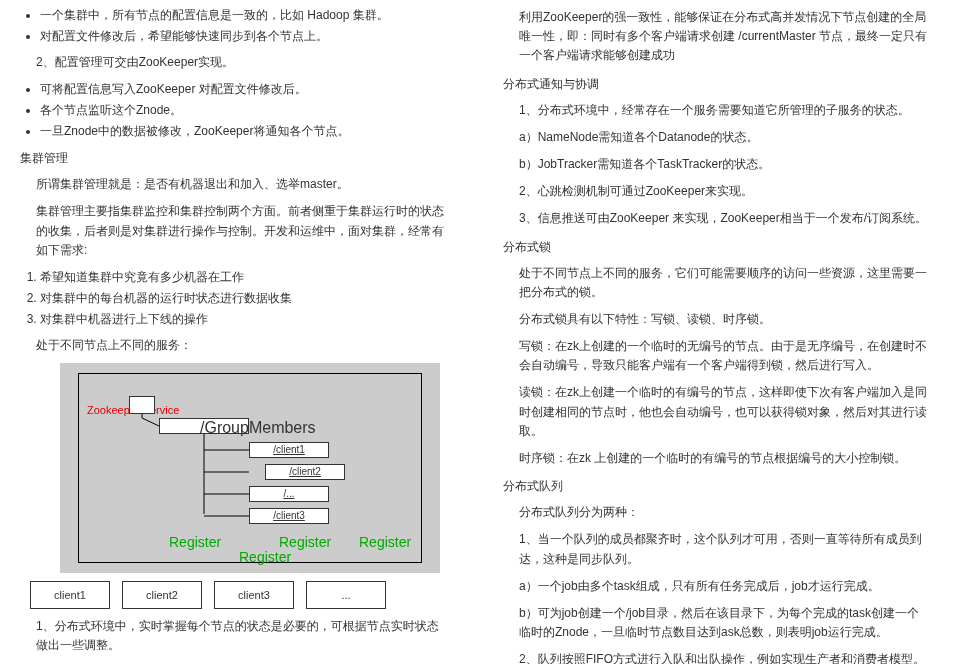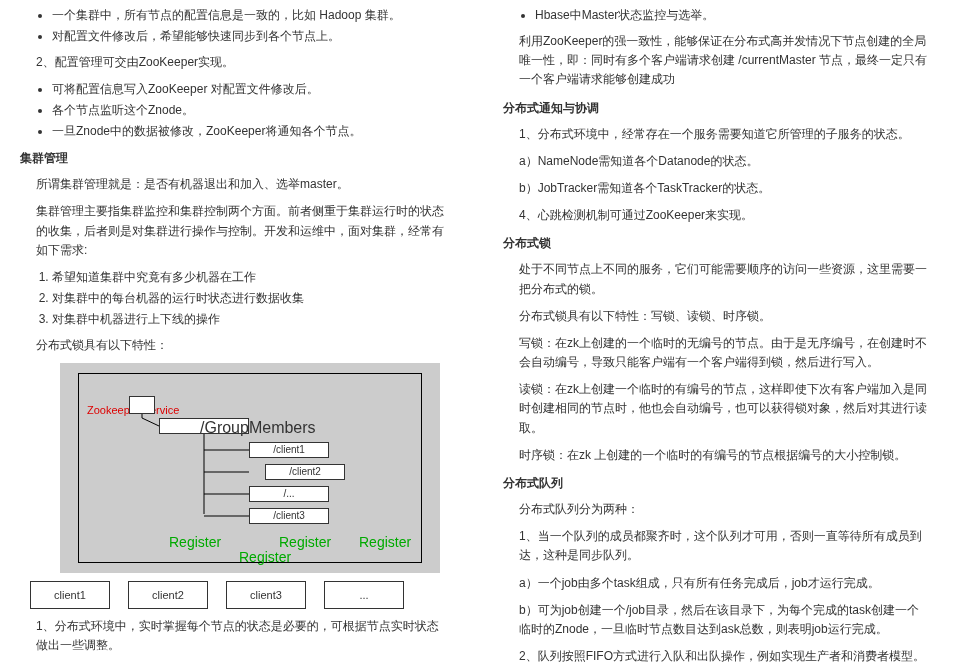--- a/index.html
+++ b/index.html
@@ -17,24 +17,24 @@
   .page {
     display: flex;
     gap: 40px;
     padding: 0 20px;
   }
   .col {
     flex: 1;
     min-width: 0;
   }
   ul { margin: 6px 0; padding-left: 20px; }
-  li { margin: 3px 12px; line-height: 1.5; }
+  li { margin: 3px 0; line-height: 1.5; }
   ol { margin: 6px 0; padding-left: 20px; }
   p { margin: 8px 16px; line-height: 1.6; }
-  .bold { font-weight: bold; margin: 10px 0 6px 0; }
+  .bold { font-weight: normal; margin: 10px 0 6px 0; }
   .diagram {
     width: 380px;
     height: 210px;
     background: #ccc;
     margin: 8px 0 8px 40px;
     position: relative;
   }
   .diag-inner {
     position: absolute;
     left: 18px; top: 10px; right: 18px; bottom: 10px;
@@ -49,25 +49,25 @@
   .gm {
     position: absolute; left: 80px; top: 44px; width: 90px; height: 16px;
     background: #fff; border: 1px solid #333; font-size: 16px; text-align: right; padding-left: 40px;
   }
   .client1b { position: absolute; left: 170px; top: 68px; }
   .client2b { position: absolute; left: 170px; top: 90px; margin-left: 16px; }
   .dotb     { position: absolute; left: 170px; top: 112px; }
   .client3b { position: absolute; left: 170px; top: 134px; }
   .slot {
     width: 80px; height: 16px; background: #fff; border: 1px solid #333;
-    font-size: 10px; text-align: center; line-height: 14px;
+    font-size: 10px; text-align: center; line-height: 14px; text-decoration: underline;
   }
   .reg { position: absolute; color: #0a0; font-size: 14px; }
   .bottom-row {
-    display: flex; gap: 18px; margin: 8px 0 8px 10px;
+    display: flex; gap: 12px; margin: 8px 0 8px 10px;
   }
   .cbox {
     width: 80px; height: 28px; border: 1px solid #333; background: #fff;
     font-size: 11px; display: flex; align-items: center; justify-content: center;
   }
   svg.lines { position: absolute; left:0; top:0; width:100%; height:100%; pointer-events:none; }
 </style>
 </head>
 <body>
 
@@ -84,21 +84,21 @@
       <li>一旦Znode中的数据被修改，ZooKeeper将通知各个节点。</li>
     </ul>
     <div class="bold">集群管理</div>
     <p>所谓集群管理就是：是否有机器退出和加入、选举master。</p>
     <p>集群管理主要指集群监控和集群控制两个方面。前者侧重于集群运行时的状态的收集，后者则是对集群进行操作与控制。开发和运维中，面对集群，经常有如下需求:</p>
     <ol>
       <li>希望知道集群中究竟有多少机器在工作</li>
       <li>对集群中的每台机器的运行时状态进行数据收集</li>
       <li>对集群中机器进行上下线的操作</li>
     </ol>
-    <p>分布式锁具有以下特性：</p>
+    <p>处于不同节点上不同的服务：</p>
 
     <div class="diagram">
       <div class="diag-inner">
         <div class="diag-title">Zookeeper Service</div>
         <div class="folder"></div>
         <div class="gm">/GroupMembers</div>
         <div class="client1b slot">/client1</div>
         <div class="client2b slot">/client2</div>
         <div class="dotb slot">/...</div>
         <div class="client3b slot">/client3</div>
@@ -124,29 +124,27 @@
       <div class="cbox">client3</div>
       <div class="cbox">...</div>
     </div>
 
     <p>1、分布式环境中，实时掌握每个节点的状态是必要的，可根据节点实时状态做出一些调整。</p>
     <p>2、可交由ZooKeeper实现。</p>
 
   </div>
 
   <div class="col">
-    <ul>
-      <li>Hbase中Master状态监控与选举。</li>
-    </ul>
     <p>利用ZooKeeper的强一致性，能够保证在分布式高并发情况下节点创建的全局唯一性，即：同时有多个客户端请求创建 /currentMaster 节点，最终一定只有一个客户端请求能够创建成功</p>
     <div class="bold">分布式通知与协调</div>
     <p>1、分布式环境中，经常存在一个服务需要知道它所管理的子服务的状态。</p>
     <p>a）NameNode需知道各个Datanode的状态。</p>
     <p>b）JobTracker需知道各个TaskTracker的状态。</p>
-    <p>4、心跳检测机制可通过ZooKeeper来实现。</p>
+    <p>2、心跳检测机制可通过ZooKeeper来实现。</p>
+    <p>3、信息推送可由ZooKeeper 来实现，ZooKeeper相当于一个发布/订阅系统。</p>
     <div class="bold">分布式锁</div>
     <p>处于不同节点上不同的服务，它们可能需要顺序的访问一些资源，这里需要一把分布式的锁。</p>
     <p>分布式锁具有以下特性：写锁、读锁、时序锁。</p>
     <p>写锁：在zk上创建的一个临时的无编号的节点。由于是无序编号，在创建时不会自动编号，导致只能客户端有一个客户端得到锁，然后进行写入。</p>
     <p>读锁：在zk上创建一个临时的有编号的节点，这样即使下次有客户端加入是同时创建相同的节点时，他也会自动编号，也可以获得锁对象，然后对其进行读取。</p>
     <p>时序锁：在zk 上创建的一个临时的有编号的节点根据编号的大小控制锁。</p>
     <div class="bold">分布式队列</div>
     <p>分布式队列分为两种：</p>
     <p>1、当一个队列的成员都聚齐时，这个队列才可用，否则一直等待所有成员到达，这种是同步队列。</p>
     <p>a）一个job由多个task组成，只有所有任务完成后，job才运行完成。</p>

